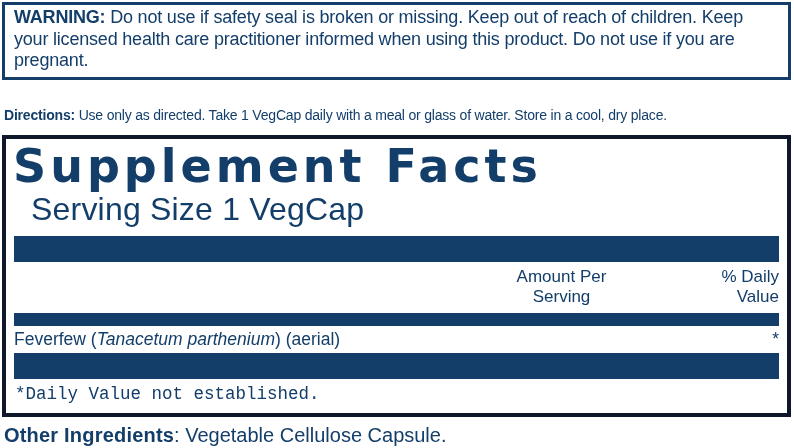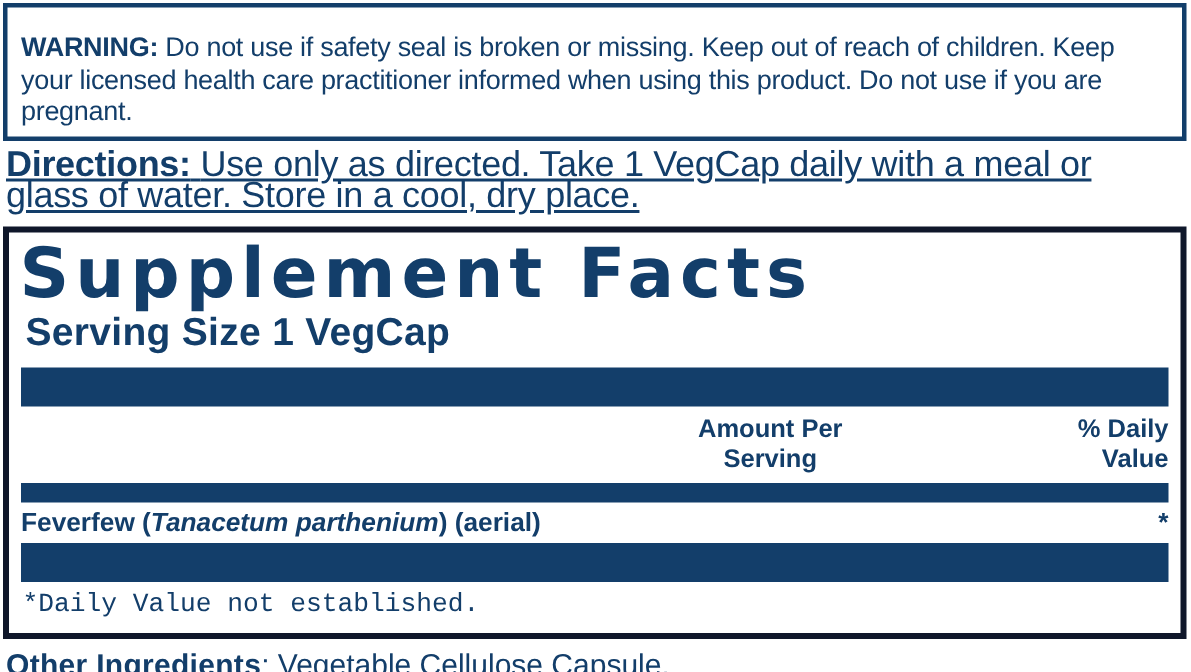--- a/index.html
+++ b/index.html
@@ -13,79 +13,76 @@
     overflow: hidden;
     font-family: "Liberation Sans", sans-serif;
     color: #133e6a;
   }
   .b { font-weight: bold; }
   .i { font-style: italic; }
 
   .warning-box {
     margin: 2px 3px 4px 2px;
     border: 3px solid #133e6a;
-    padding: 16px 9px 5px 9px;
+    padding: 2px 9px 5px 9px;
     font-size: 18px;
     line-height: 21.5px;
     letter-spacing: -0.2px;
   }
 
   .directions {
-    margin: 5px 5px 0 4px;
-    font-size: 24px;
+    margin: 25px 5px 0 4px;
+    font-size: 14px;
     line-height: 21.5px;
     letter-spacing: -0.2px;
-    text-decoration: underline;
   }
 
   .facts-box {
     margin: 9px 3px 0 2px;
     border: 4px solid #0f172a;
     padding: 0 8px;
   }
   .facts-title {
     font-family: "DejaVu Sans", sans-serif;
     font-weight: bold;
     font-size: 46px;
     line-height: 1.05;
     letter-spacing: 4px;
     margin: 3px 0 0 -1px;
     white-space: nowrap;
   }
   .serving {
-    font-weight: bold;
-    font-size: 26px;
+    font-weight: normal;
+    font-size: 32px;
     line-height: 1.15;
-    margin: 1px 0 2px 3px;
+    margin: 1px 0 2px 17px;
     letter-spacing: 0.2px;
   }
   .bar { background: #133e6a; }
   .bar.thick { height: 26px; }
   .bar.thin  { height: 13px; }
   .bar.top   { margin-top: 8px; }
 
   .row { display: flex; }
   .col-name   { flex: 1 1 auto; }
   .col-amount { width: 185px; flex: 0 0 185px; text-align: center; }
   .col-daily  { width: 125px; flex: 0 0 125px; text-align: right; }
 
   .header-row {
-    font-weight: bold;
+    font-weight: normal;
     font-size: 17px;
     line-height: 20px;
     padding: 5px 0 6px 0;
     white-space: pre-line;
-    gap: 48px;
   }
   .ingredient-row {
     font-size: 17.5px;
     line-height: 19px;
     padding: 4px 0 4px 0;
     align-items: center;
-    font-weight: bold;
   }
   .footnote {
     font-size: 17.5px;
     line-height: 20px;
     padding: 5px 0 9px 1px;
     font-family: Liberation Mono, monospace;
   }
 
   .other-ingredients {
     margin: 7px 5px 0 4px;

